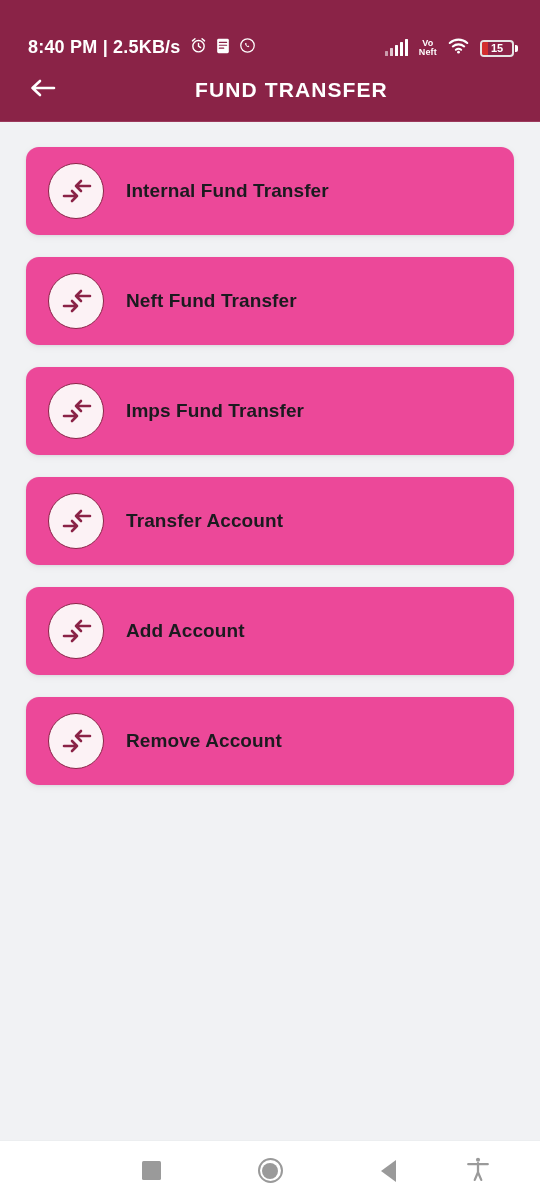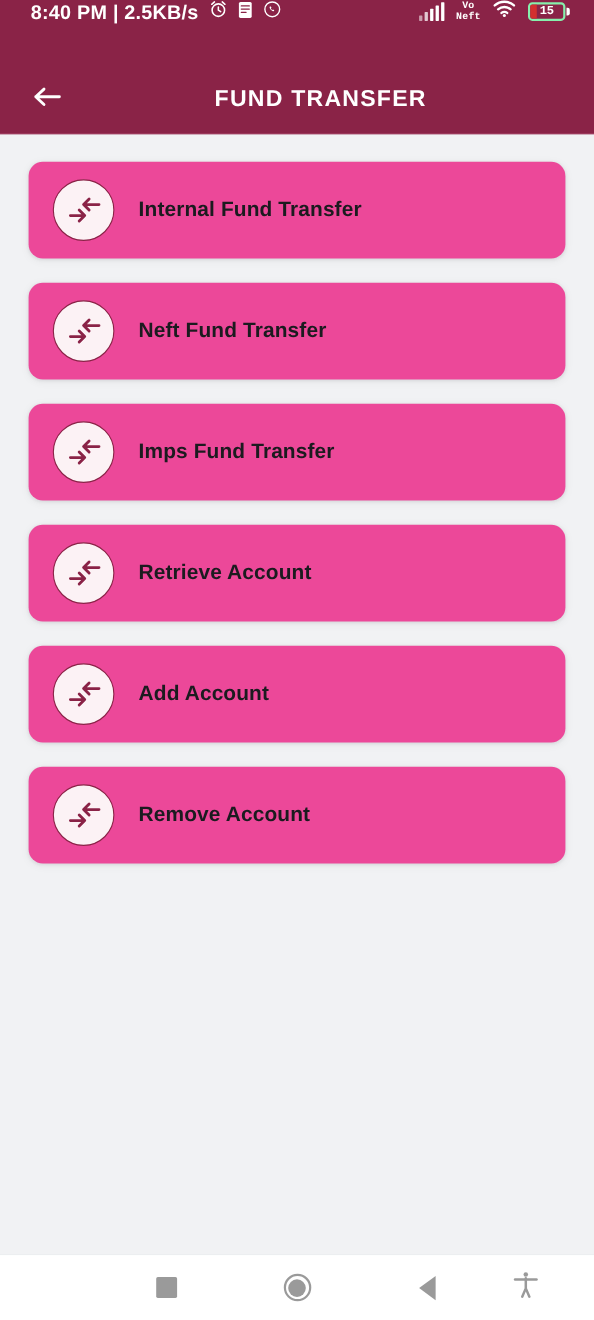--- a/index.html
+++ b/index.html
@@ -22,36 +22,36 @@
   .appbar {
     background:#8a2347;
     height:122px;
     flex:0 0 122px;
     position:relative;
     border-bottom:1px solid #9c3a5c;
   }
 
   .statusbar {
     height:58px;
-    display:flex; align-items:flex-start;
+    display:flex; align-items:flex-end;
     justify-content:space-between;
     padding:0 22px 0 28px;
   }
   .status-left {
     display:flex; align-items:center; gap:9px;
   }
   .status-clock {
     color:#ffffff;
     font-size:18px;
     font-weight:bold;
     letter-spacing:.2px;
     white-space:nowrap;
   }
   .status-right {
-    display:flex; align-items:center; gap:11px;font-family:Liberation Mono, monospace;
+    display:flex; align-items:center; gap:11px;
   }
 
   
   .signal { display:flex; align-items:flex-end; gap:2px; height:16px; }
   .signal i { display:block; width:3px; background:#ffffff; border-radius:.5px; }
   .signal i:nth-child(1){ height:5px;  opacity:.55; }
   .signal i:nth-child(2){ height:8px;  opacity:.75; }
   .signal i:nth-child(3){ height:11px; }
   .signal i:nth-child(4){ height:14px; }
   .signal i:nth-child(5){ height:17px; }
@@ -60,21 +60,21 @@
     color:#ffffff; font-size:9px; font-weight:bold;
     line-height:9.5px; text-align:center; letter-spacing:.2px;
   }
 
   .battery {
     display:flex; align-items:center;
   }
   .battery-body {
     position:relative;
     width:34px; height:17px;
-    border:2px solid #86efac;
+    border:2px solid #e5e5e5;
     border-radius:4px;
     display:flex; align-items:center;
     justify-content:center;
     overflow:hidden;
   }
   .battery-fill {
     position:absolute; left:0; top:0; bottom:0;
     width:6px; background:#d32f2f;
   }
   .battery-pct {
@@ -304,21 +304,21 @@
       <span class="card-label">Imps Fund Transfer</span>
     </div>
 
     <div class="card">
       <span class="card-icon">
         <svg width="32" height="26" viewBox="0 0 32 26">
           <path d="M30 8 H16 M21 3 L16 8 L21 13" fill="none" stroke="#8a2347" stroke-width="2.6" stroke-linecap="round" stroke-linejoin="round"></path>
           <path d="M4 18 H17 M12 13 L17 18 L12 23" fill="none" stroke="#8a2347" stroke-width="2.6" stroke-linecap="round" stroke-linejoin="round"></path>
         </svg>
       </span>
-      <span class="card-label">Retrieve Account</span>
+      <span class="card-label">Transfer Account</span>
     </div>
 
     <div class="card">
       <span class="card-icon">
         <svg width="32" height="26" viewBox="0 0 32 26">
           <path d="M30 8 H16 M21 3 L16 8 L21 13" fill="none" stroke="#8a2347" stroke-width="2.6" stroke-linecap="round" stroke-linejoin="round"></path>
           <path d="M4 18 H17 M12 13 L17 18 L12 23" fill="none" stroke="#8a2347" stroke-width="2.6" stroke-linecap="round" stroke-linejoin="round"></path>
         </svg>
       </span>
       <span class="card-label">Add Account</span>

